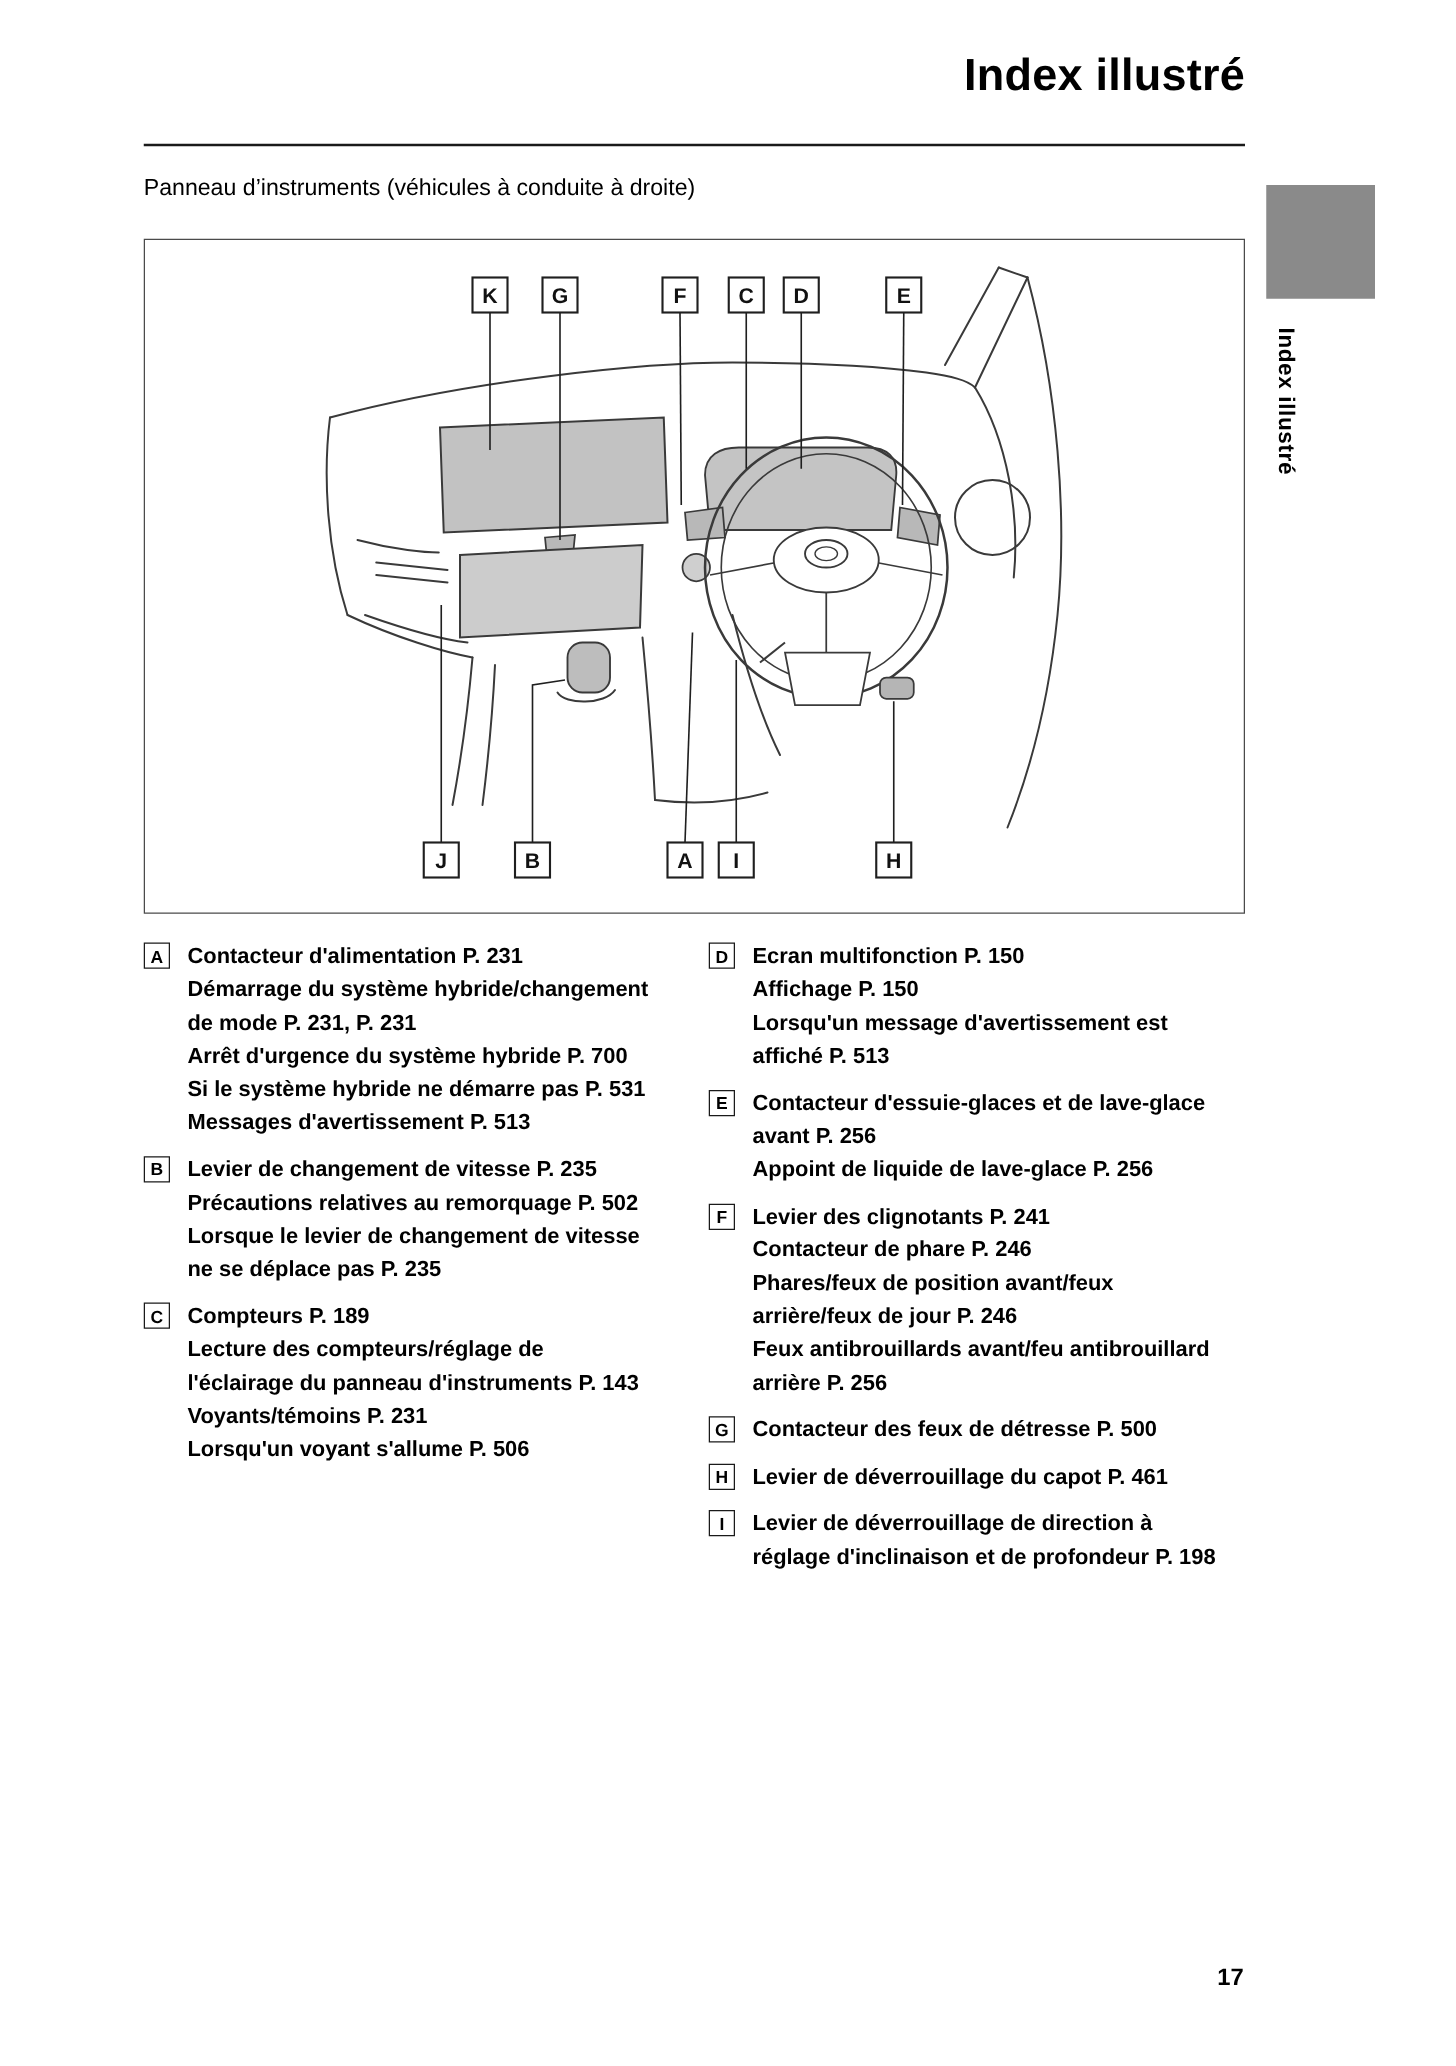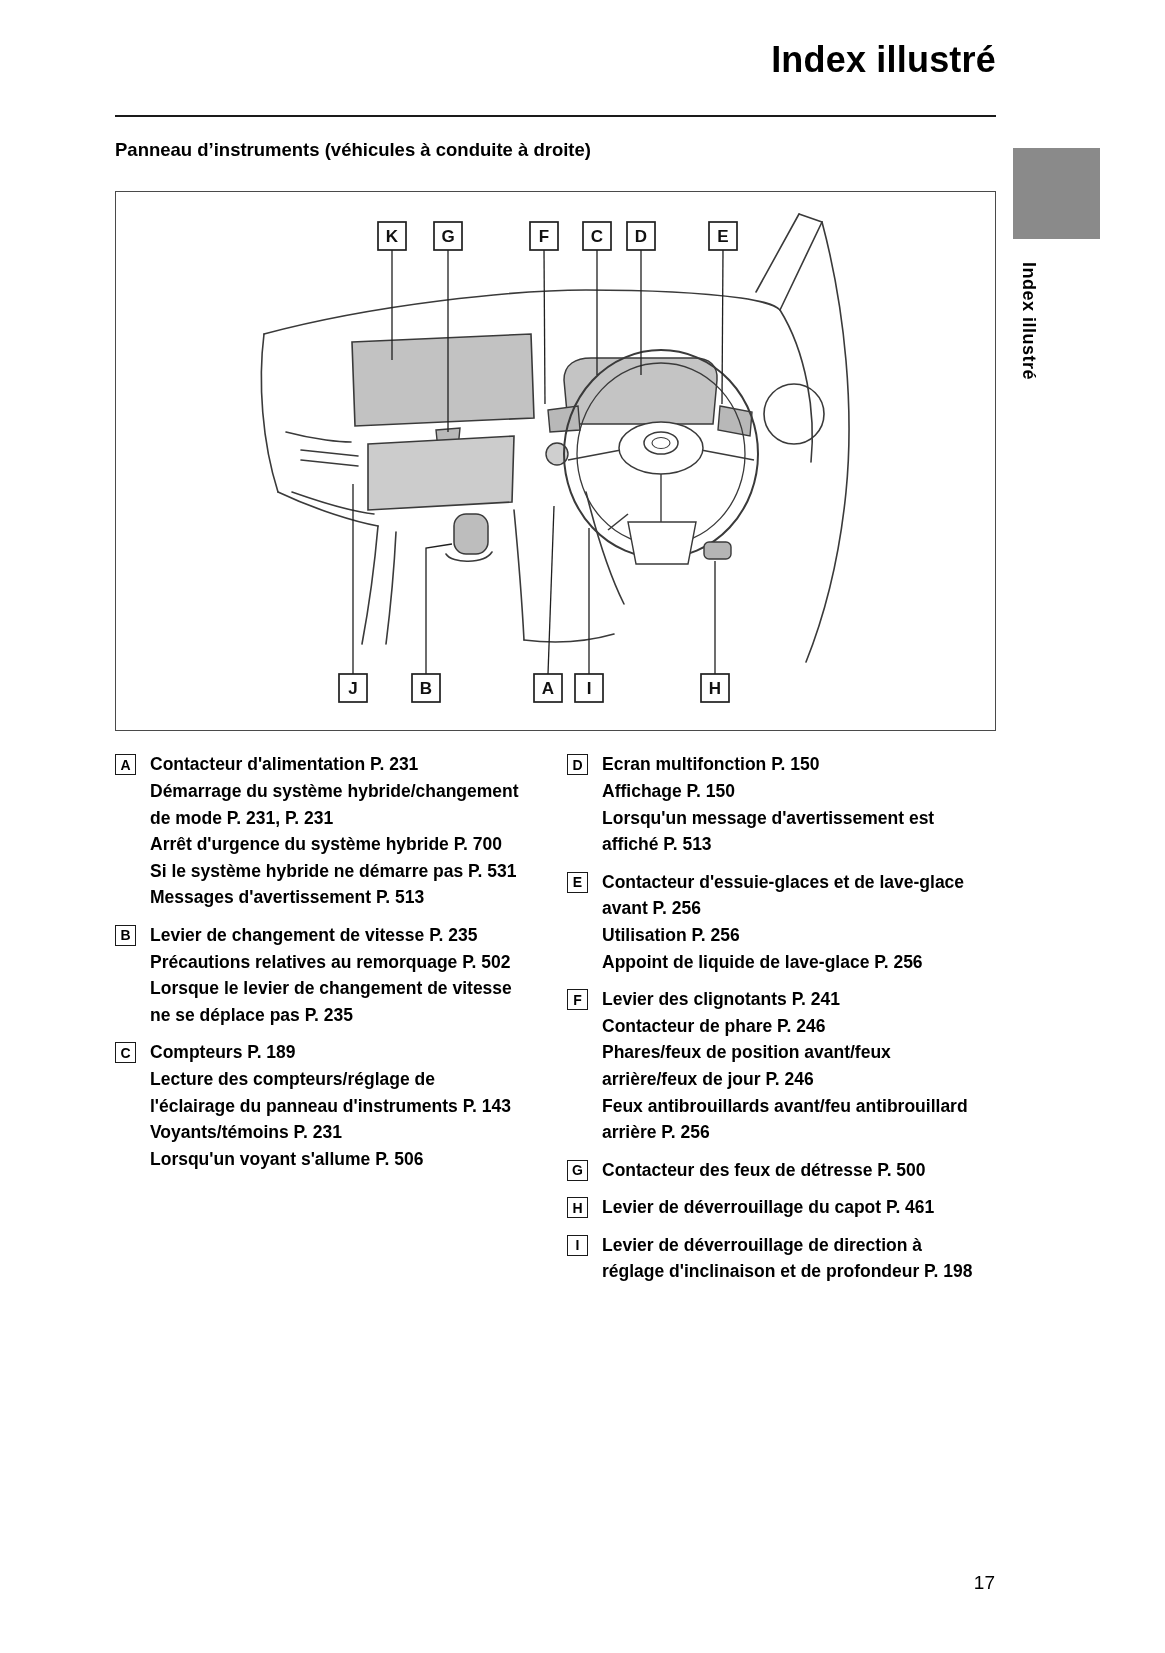--- a/index.html
+++ b/index.html
@@ -20,21 +20,21 @@
     font-size:36px;
     line-height:1.2;
     font-weight:700;
     letter-spacing:0.2px;
   }
   .rule { border:0; border-top:2px solid #1a1a1a; margin:34px 0 0; }
   .section-heading {
     margin:22px 0 0;
     font-size:18.5px;
     line-height:1.2;
-    font-weight:700;
+    font-weight:400;
   }
   .figure-frame {
     margin-top:30px;
     width:881px; height:540px;
     border:1.2px solid #4a4a4a;
     background:#fff;
   }
   .figure-frame svg { display:block; width:100%; height:100%; font-family:inherit; }
 
   .legend { display:flex; gap:44px; margin-top:20px; }
@@ -64,21 +64,21 @@
     writing-mode:vertical-rl;
     font-size:18px;
     font-weight:700;
     letter-spacing:0.5px;
     white-space:nowrap;
   }
   .page-number {
     position:absolute;
     right:170px; top:1572px;
     font-size:19px;
-    font-weight:400;
+    font-weight:700;
     margin-left:36px;
   }
 </style>
 </head>
 <body>
 
 <div class="content">
 
   <h1 class="page-title">Index illustré</h1>
   <hr class="rule">
@@ -228,21 +228,20 @@
           <div class="legend-body">
             <div class="legend-line">Ecran multifonction P. 150</div>
             <div class="legend-line">Affichage P. 150</div>
             <div class="legend-line">Lorsqu'un message d'avertissement est affiché P. 513</div>
           </div>
         </div>
         <div class="legend-entry">
           <span class="letter-box">E</span>
           <div class="legend-body">
             <div class="legend-line">Contacteur d'essuie-glaces et de lave-glace avant P. 256</div>
-            <div class="legend-line">Utilisation P. 256</div>
             <div class="legend-line">Appoint de liquide de lave-glace P. 256</div>
           </div>
         </div>
         <div class="legend-entry">
           <span class="letter-box">F</span>
           <div class="legend-body">
             <div class="legend-line">Levier des clignotants P. 241</div>
             <div class="legend-line">Contacteur de phare P. 246</div>
             <div class="legend-line">Phares/feux de position avant/feux arrière/feux de jour P. 246</div>
             <div class="legend-line">Feux antibrouillards avant/feu antibrouillard arrière P. 256</div>

